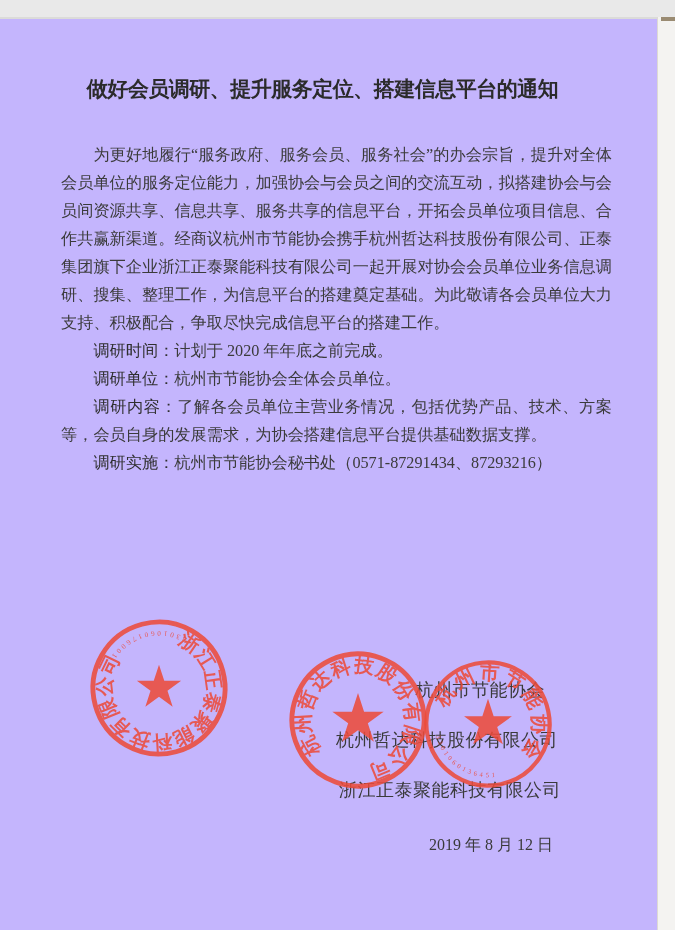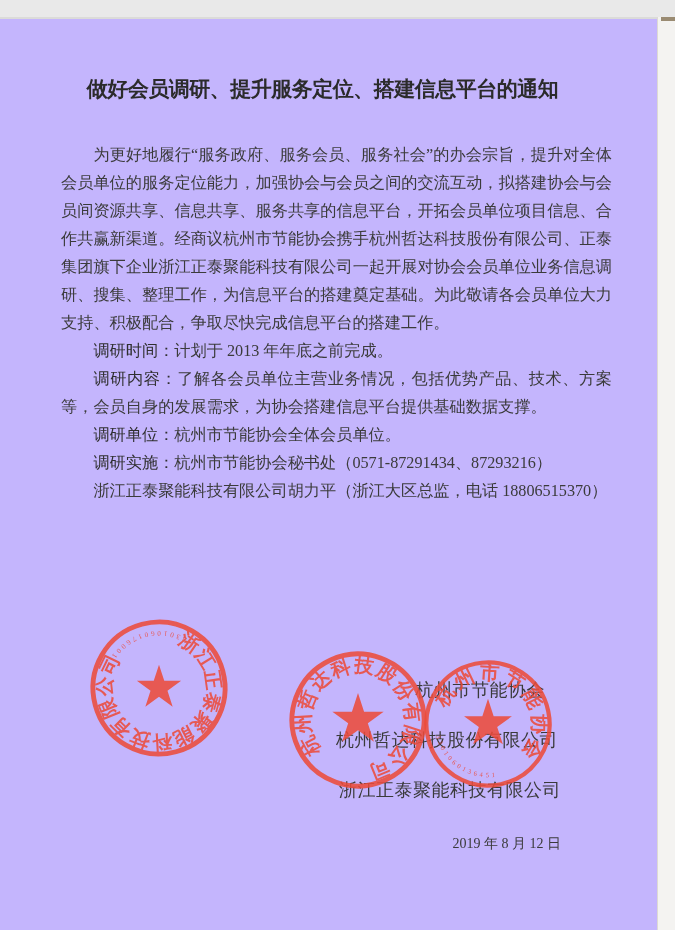--- a/index.html
+++ b/index.html
@@ -12,42 +12,41 @@
   .title{margin:58px 0 0;position:relative;left:-14px;text-align:center;
          font-size:21px;font-weight:bold;letter-spacing:-0.5px;color:#2b2b2b;}
   .bodytext{margin-top:38px;font-size:16.2px;line-height:28px;text-align:justify;text-justify:inter-character;}
   .bodytext p{margin:0;text-indent:2em;}
   .lbl{font-weight:normal;color:#2f2f2f;}
   .sig-area{position:absolute;left:0;right:0;top:620px;height:310px;}
   .sig{position:absolute;left:0;right:0;text-align:right;font-size:18px;letter-spacing:.5px;color:#3a3a3a;z-index:1;}
   .sig-1{top:41px;padding-right:130px;}
   .sig-2{top:91px;padding-right:117px;}
   .sig-3{top:141px;padding-right:114px;}
-  .doc-date{position:absolute;left:0;right:4px;top:198px;text-align:right;padding-right:110px;font-size:14px;color:#3a3a3a;}
+  .doc-date{position:absolute;left:0;right:12px;top:198px;text-align:right;padding-right:110px;font-size:16px;color:#3a3a3a;}
   .stamp{position:absolute;z-index:2;}
   .stamp svg{mix-blend-mode:multiply;display:block;}
 </style>
 </head>
 <body>
 
 <div class="page">
   <div class="edge-top"></div>
   <div class="edge-right-strip"></div>
   <div class="corner-sliver"></div>
 
   <div class="content">
     <h1 class="title">做好会员调研、提升服务定位、搭建信息平台的通知</h1>
 
     <div class="bodytext">
       <p>为更好地履行“服务政府、服务会员、服务社会”的办会宗旨，提升对全体会员单位的服务定位能力，加强协会与会员之间的交流互动，拟搭建协会与会员间资源共享、信息共享、服务共享的信息平台，开拓会员单位项目信息、合作共赢新渠道。经商议杭州市节能协会携手杭州哲达科技股份有限公司、正泰集团旗下企业浙江正泰聚能科技有限公司一起开展对协会会员单位业务信息调研、搜集、整理工作，为信息平台的搭建奠定基础。为此敬请各会员单位大力支持、积极配合，争取尽快完成信息平台的搭建工作。</p>
-      <p><span class="lbl">调研时间：</span><span>计划于 2013 年年底之前完成。</span></p>
+      <p><span class="lbl">调研时间：</span><span>计划于 2020 年年底之前完成。</span></p>
+      <p><span class="lbl">调研单位：</span><span>杭州市节能协会全体会员单位。</span></p>
       <p><span class="lbl">调研内容：</span><span>了解各会员单位主营业务情况，包括优势产品、技术、方案等，会员自身的发展需求，为协会搭建信息平台提供基础数据支撑。</span></p>
-      <p><span class="lbl">调研单位：</span><span>杭州市节能协会全体会员单位。</span></p>
       <p><span class="lbl">调研实施：</span><span>杭州市节能协会秘书处（0571-87291434、87293216）</span></p>
-      <p>浙江正泰聚能科技有限公司胡力平（浙江大区总监，电话 18806515370）</p>
     </div>
   </div>
 
   <div class="sig-area">
     <div class="stamp" style="left:84px;top:-24px;width:150px;height:150px">
         <svg viewBox="-100 -100 200 200" width="100%" height="100%">
           <g opacity="0.87">
             <g transform="rotate(165)">
               <circle r="88" fill="none" stroke="#ec4b3a" stroke-width="6.5"></circle>
               <path id="sp0n" d="M -39.0 50.8 A 64 64 0 1 1 39.0 50.8" fill="none"></path>

